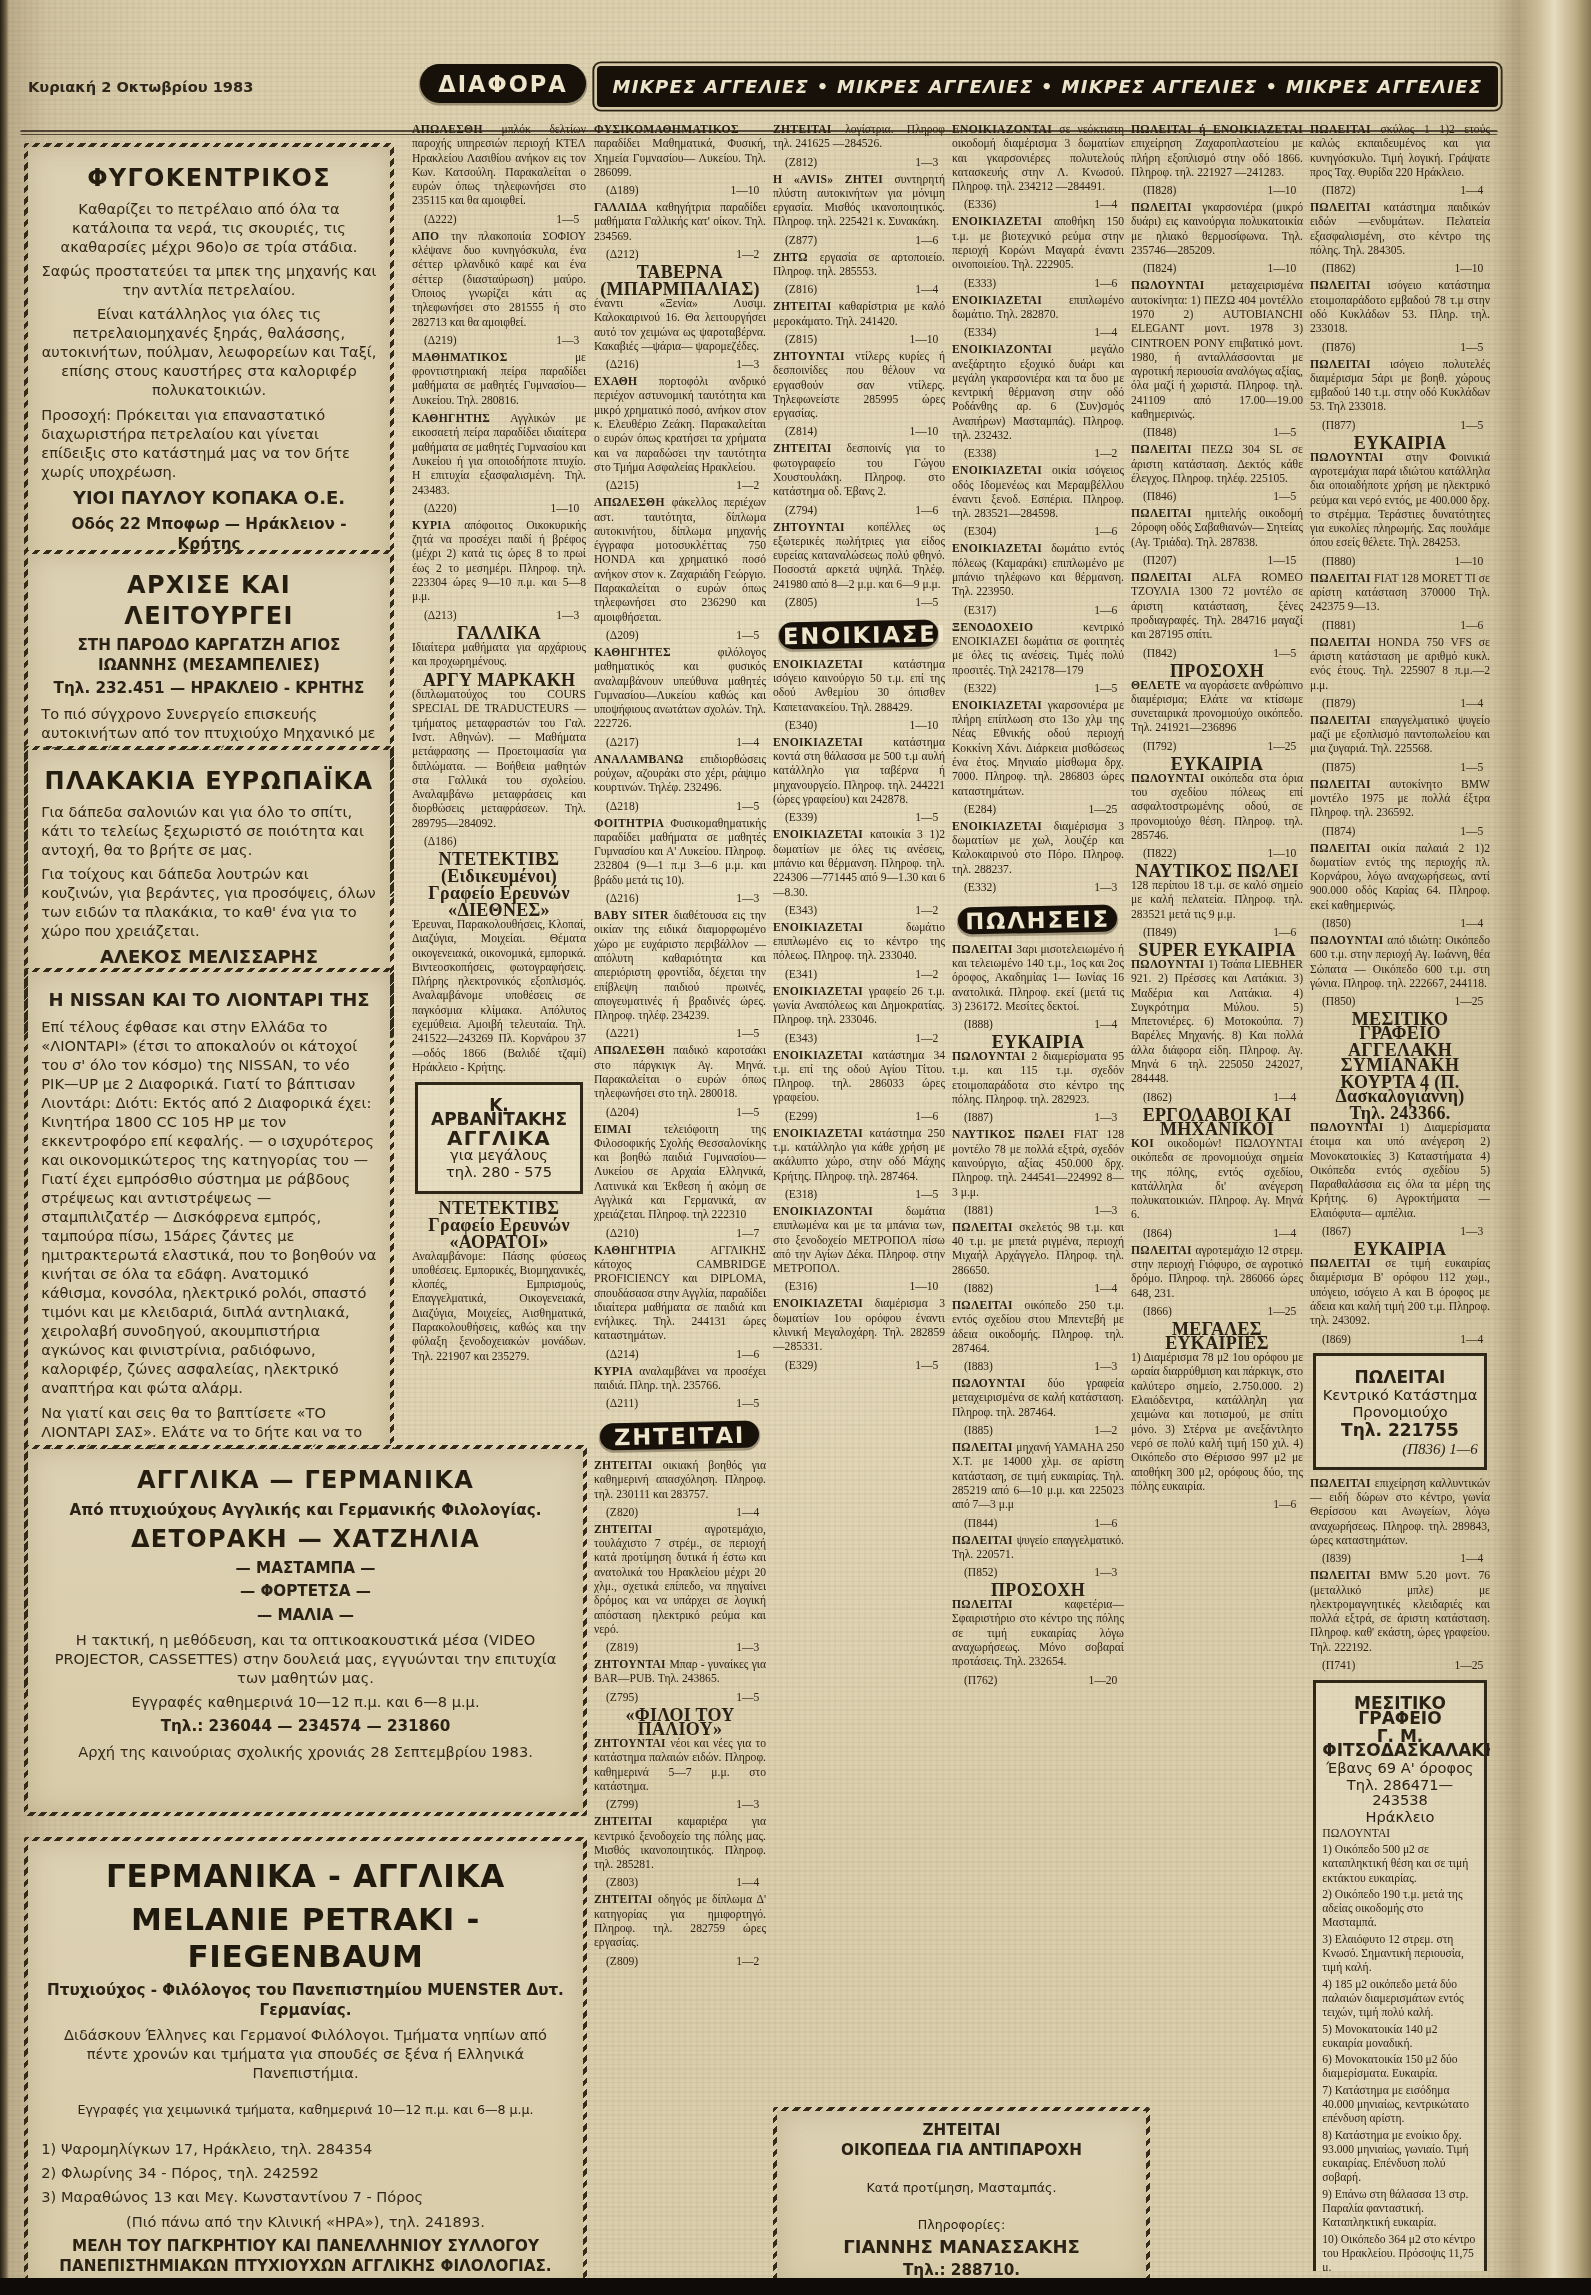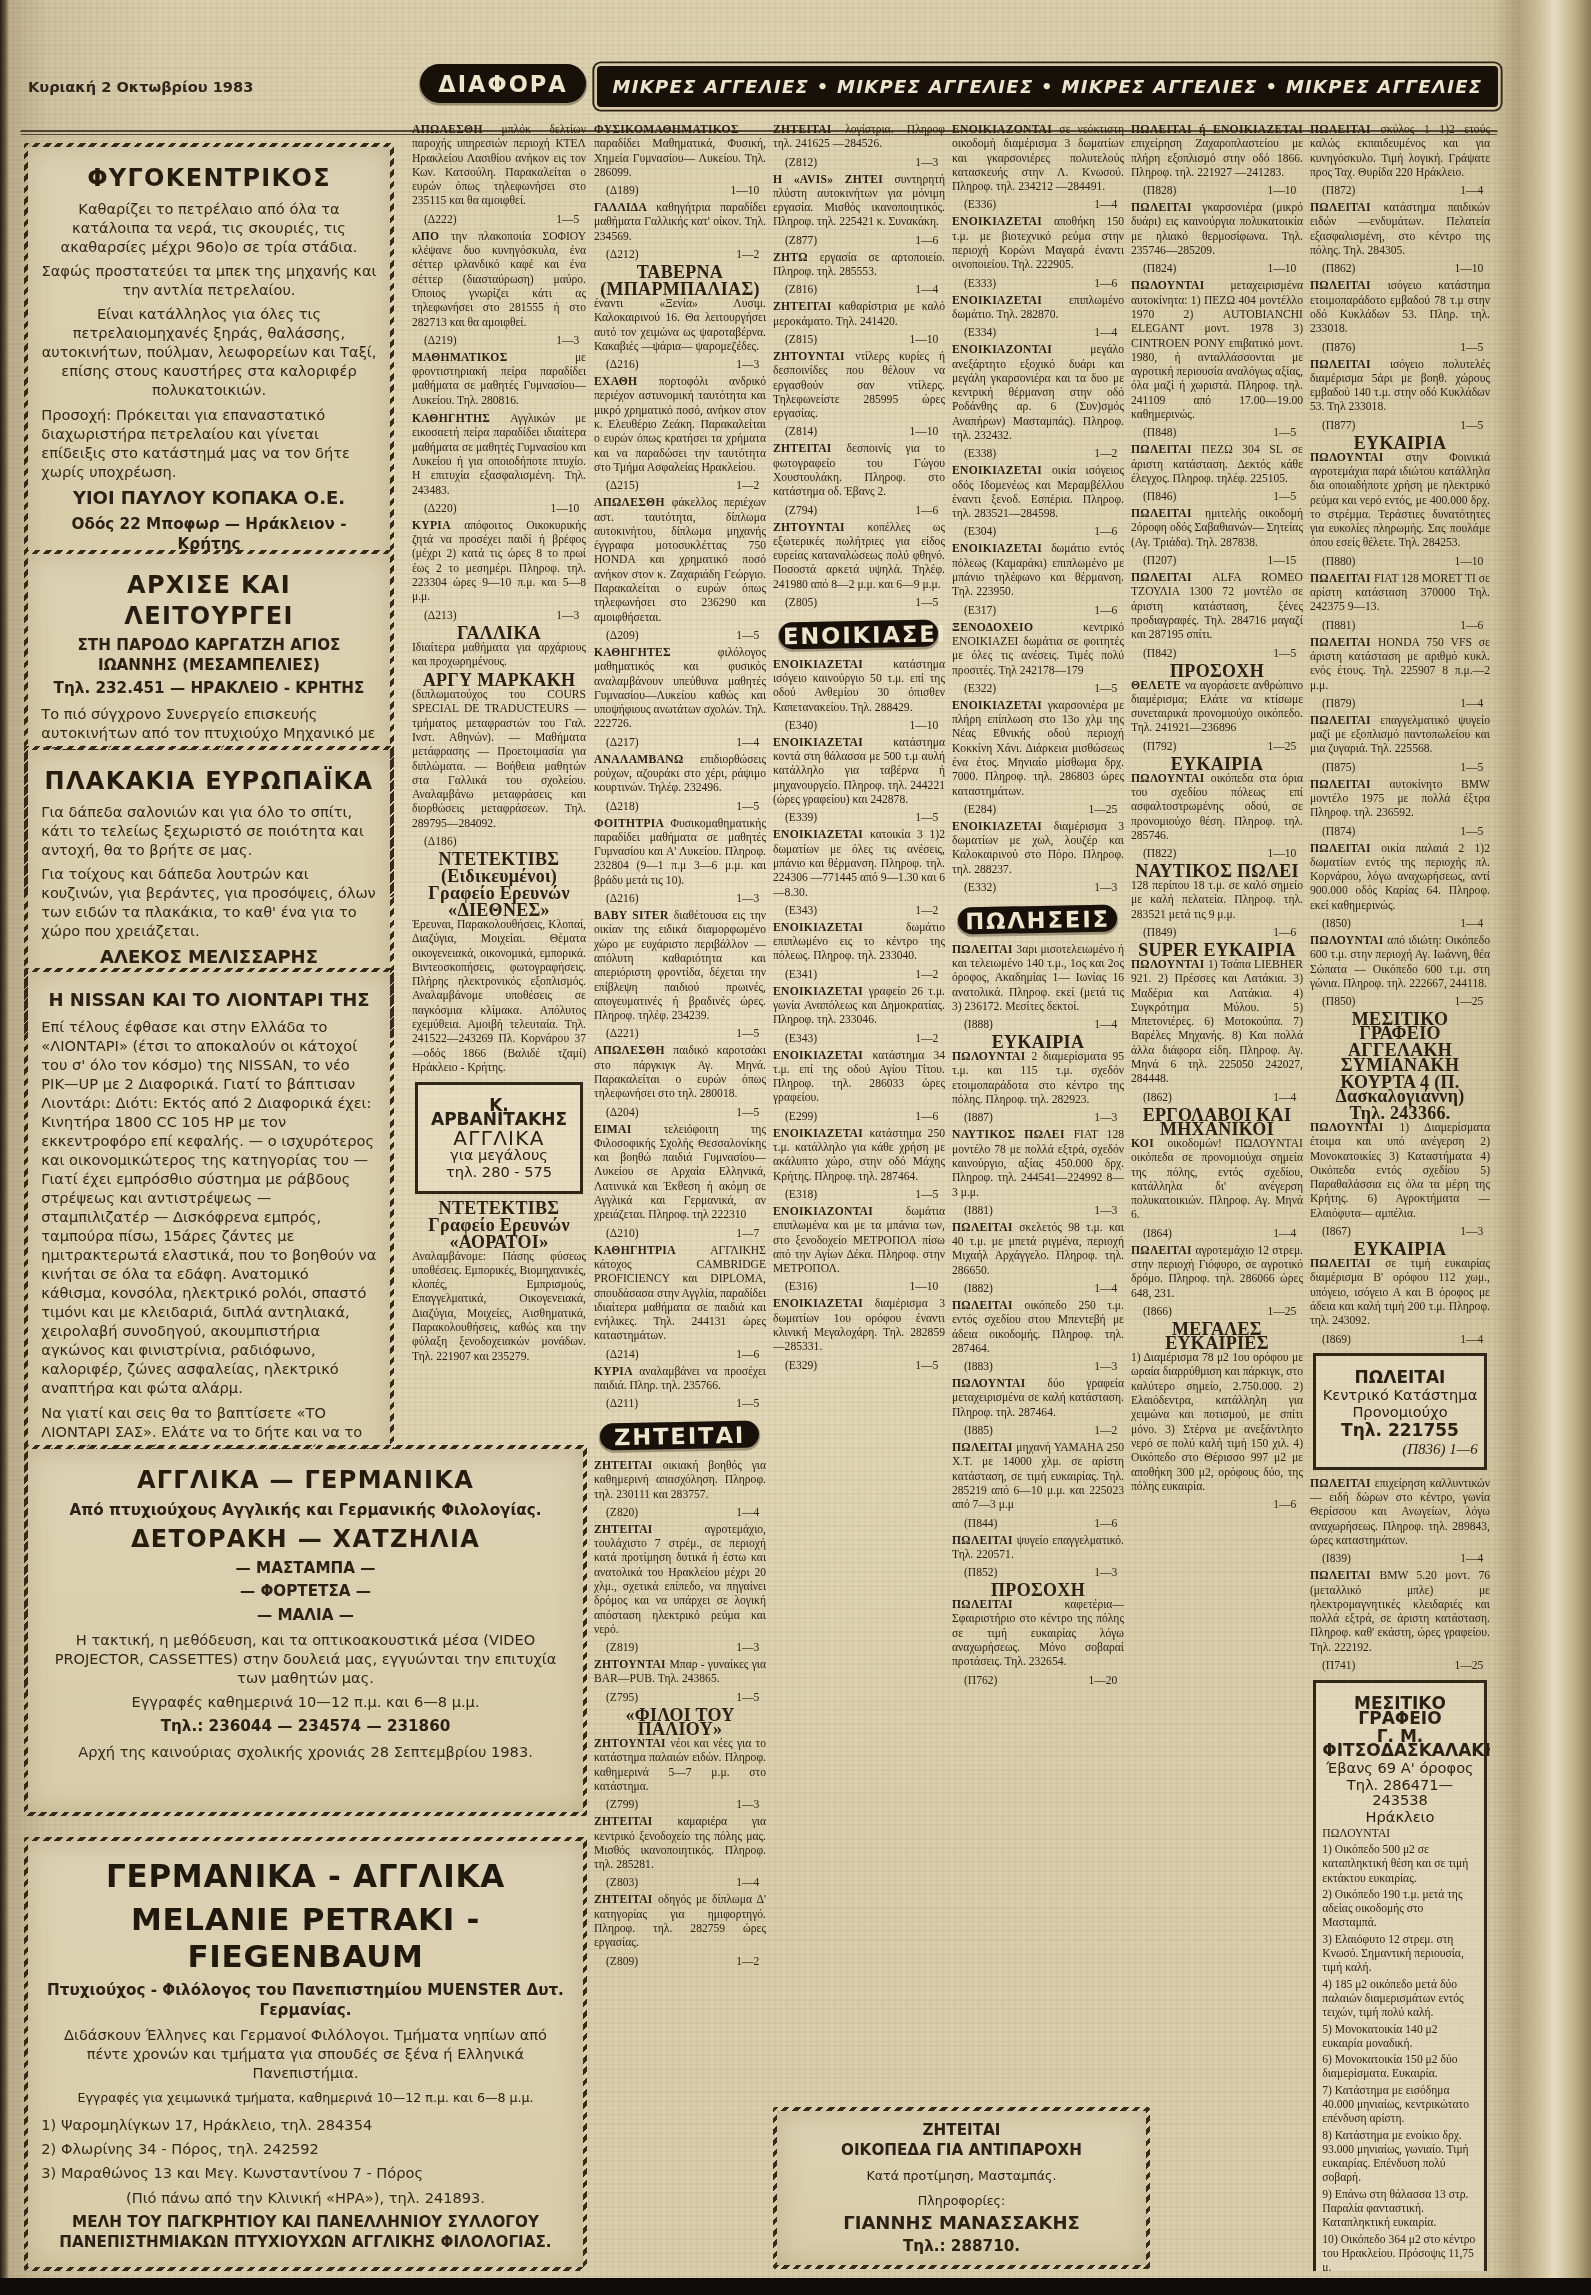--- a/index.html
+++ b/index.html
@@ -42,36 +42,36 @@
   .ad .lead{font-weight:bold;letter-spacing:0.3px;}
   .meta{display:flex;justify-content:space-between;padding:0 6.6px 0 12px;margin-bottom:2.7px;}
   .adhead{text-align:center;font-weight:bold;font-size:18px;letter-spacing:0.3px;margin:2.7px 0 0.7px;}
 
   
   .zz{border:4px solid transparent;border-radius:2.7px;
     background:linear-gradient(#dcd1b3,#d8cca9) padding-box,
       repeating-linear-gradient(135deg,#352b1b 0 4px,rgba(0,0,0,0) 4px 8px) border-box;
     box-shadow:inset 0 0 26.5px rgba(120,95,55,.25);}
   .inbox{border:3.3px solid #2e2616;padding:9.3px 6.6px;margin:6.6px 2.7px;text-align:center;background:rgba(238,229,203,.45);}
-  .inbox .b1{font-family:"DejaVu Sans",sans-serif;font-weight:normal;font-size:20px;letter-spacing:1.3px;margin:2.7px 0;}
+  .inbox .b1{font-family:"DejaVu Sans",sans-serif;font-weight:bold;font-size:20px;letter-spacing:1.3px;margin:2.7px 0;}
   .inbox .b2{font-family:"DejaVu Sans",sans-serif;font-weight:bold;font-size:17px;margin:4px 0;}
   .inbox .b3{font-family:"DejaVu Sans",sans-serif;font-size:14.6px;margin:2.7px 0;}
   .inbox .p{font-size:11.6px;text-align:left;margin:2px 0;}
   .inbox .pc{font-size:15px;text-align:right;margin:2px 0;font-style:italic;}
 
   
   .lad{position:absolute;left:24px;width:370px;padding:12px 13.3px;box-sizing:border-box;text-align:center;}
   .lad.wide{width:563px;}
   .t-h1{font-family:"DejaVu Sans",sans-serif;font-weight:bold;font-size:24px;letter-spacing:1.3px;line-height:30.5px;margin:4px 0;color:#241d10;}
   .t-h2{font-family:"DejaVu Sans",sans-serif;font-weight:bold;font-size:18px;line-height:24px;margin:4px 0;}
   .t-h3{font-family:"DejaVu Sans",sans-serif;font-weight:bold;font-size:15.2px;line-height:20px;margin:3.3px 0;}
   .t-huge{font-family:"DejaVu Sans",sans-serif;font-weight:bold;font-size:31px;line-height:37px;letter-spacing:0.7px;margin:5.3px 0;color:#20190d;}
   .t-body{font-family:"DejaVu Sans",sans-serif;font-size:14.6px;line-height:19px;margin:5.3px 0;text-align:center;color:#32291a;}
   .t-bodyl{font-family:"DejaVu Sans",sans-serif;font-size:14.6px;line-height:19px;margin:5.3px 0;text-align:left;color:#32291a;}
-  .t-small{font-family:"DejaVu Sans",sans-serif;font-size:12.6px;line-height:16.6px;margin:8px 0;}
+  .t-small{font-family:"DejaVu Sans",sans-serif;font-size:12.6px;line-height:16.6px;margin:20px 0;}
 </style>
 </head>
 <body>
 
 <div class="page">
   <div class="grain"></div>
 
   <div class="hdr-date">Κυριακή 2 Οκτωβρίου 1983</div>
   <div class="hdr-title">« Π Α Τ Ρ Ι Σ »</div>
   <div class="hdr-page">Σελίς 3η</div>

